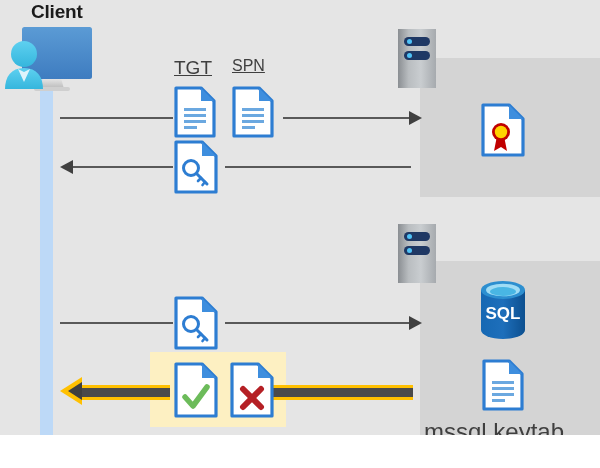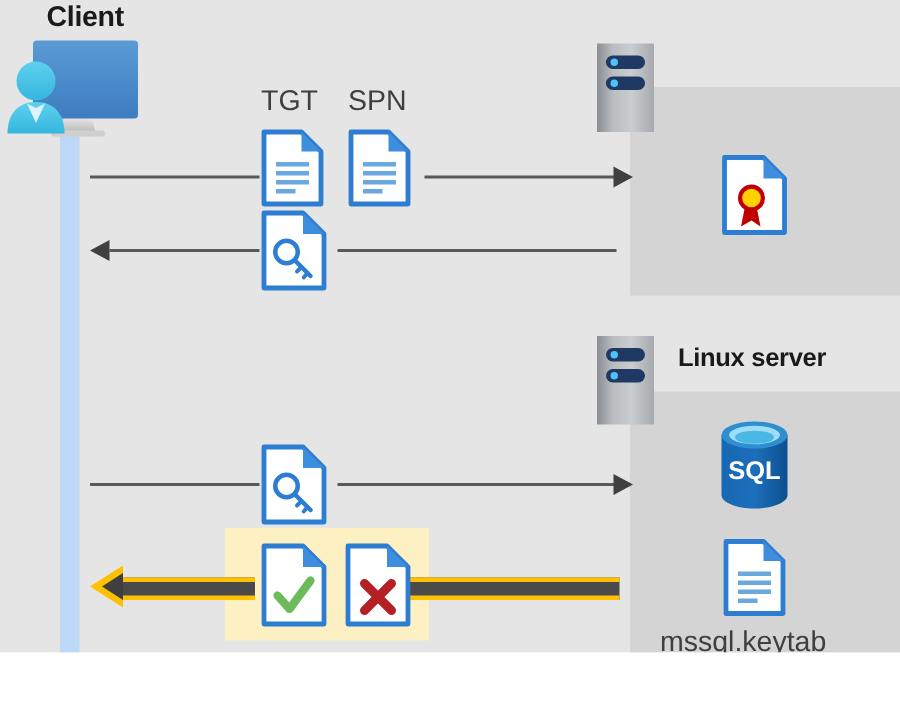--- a/index.html
+++ b/index.html
@@ -21,21 +21,21 @@
   .arrowL{position:absolute;width:0;height:0;border-top:7px solid transparent;border-bottom:7px solid transparent;border-right:13px solid #404040;}
   .arrowR{position:absolute;width:0;height:0;border-top:7px solid transparent;border-bottom:7px solid transparent;border-left:13px solid #404040;}
 
   .ybar{position:absolute;height:9px;background:#4a4a4a;border-top:3px solid #ffc000;border-bottom:3px solid #ffc000;box-sizing:content-box;}
   .yhead{position:absolute;width:0;height:0;border-top:14px solid transparent;border-bottom:14px solid transparent;border-right:22px solid #ffc000;}
   .yhead2{position:absolute;width:0;height:0;border-top:9px solid transparent;border-bottom:9px solid transparent;border-right:14px solid #3f3f3f;}
 
   .hl{position:absolute;background:#fdf0c2;}
 
   .doc{position:absolute;}
-  .lbl{position:absolute;color:#3f3f3f;}
+  .lbl{position:absolute;color:#3f3f3f;text-decoration:underline;}
 
   svg{display:block;overflow:visible;}
 </style>
 </head>
 <body>
 
 <div id="stage">
 
   <div class="panel" style="left:420px;top:58px;width:180px;height:139px;"></div>
 
@@ -79,28 +79,27 @@
   </div>
 
   <div class="rack" style="left:398px;top:224px;width:38px;height:59px;">
     <div class="pill" style="top:8px;">
         <i></i>
       </div>
     <div class="pill" style="top:22px;">
         <i></i>
       </div>
   </div>
-  <div class="title dtitle" style="left:452px;top:228px;">Linux server</div>
 
   <div class="hline" style="left:60px;top:117px;width:113px;"></div>
   <div class="hline" style="left:283px;top:117px;width:128px;"></div>
   <div class="arrowR" style="left:409px;top:111px;"></div>
 
   <div class="lbl" style="left:174px;top:57px;font-size:19px;">TGT</div>
-  <div class="lbl" style="left:232px;top:57px;font-size:19px;">SPN</div>
+  <div class="lbl" style="left:232px;top:57px;font-size:16px;">SPN</div>
 
   <div class="doc" style="left:174px;top:86px;">
     <svg width="42" height="52" viewBox="0 0 42 52">
       <path d="M2 2 H27 L40 15 V50 H2 Z" fill="#ffffff" stroke="#2d7dd2" stroke-width="3.2" stroke-linejoin="round"></path>
       <path d="M27 2 L40 15 H27 Z" fill="#3e8ede"></path>
       <g fill="#6ba8e0">
         <rect x="10" y="22" width="22" height="3"></rect>
         <rect x="10" y="28" width="22" height="3"></rect>
         <rect x="10" y="34" width="22" height="3"></rect>
         <rect x="10" y="40" width="13" height="3"></rect>
@@ -214,15 +213,15 @@
       <path d="M2 2 H27 L40 15 V50 H2 Z" fill="#ffffff" stroke="#2d7dd2" stroke-width="3.2" stroke-linejoin="round"></path>
       <path d="M27 2 L40 15 H27 Z" fill="#3e8ede"></path>
       <g fill="#6ba8e0">
         <rect x="10" y="22" width="22" height="3"></rect>
         <rect x="10" y="28" width="22" height="3"></rect>
         <rect x="10" y="34" width="22" height="3"></rect>
         <rect x="10" y="40" width="13" height="3"></rect>
       </g>
     </svg>
   </div>
-  <div class="lbl" style="left:440px;top:418px;font-size:19px;">mssql.keytab</div>
+  <div class="lbl" style="left:424px;top:418px;font-size:24px;">mssql.keytab</div>
 
 </div>
 
 </body></html>

